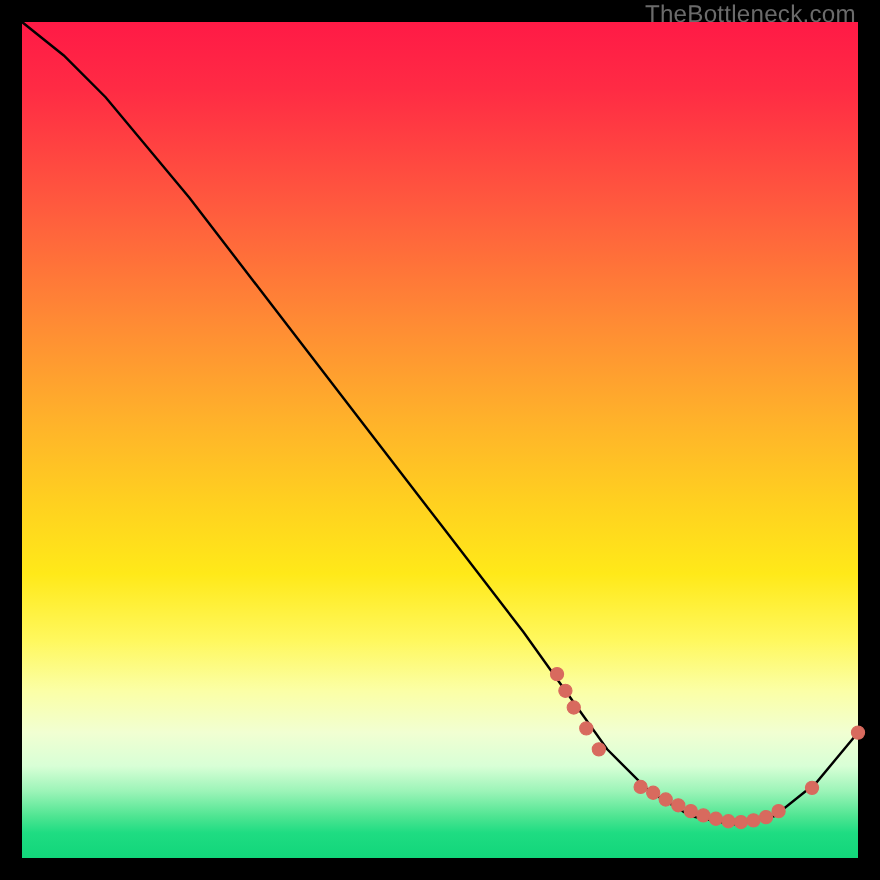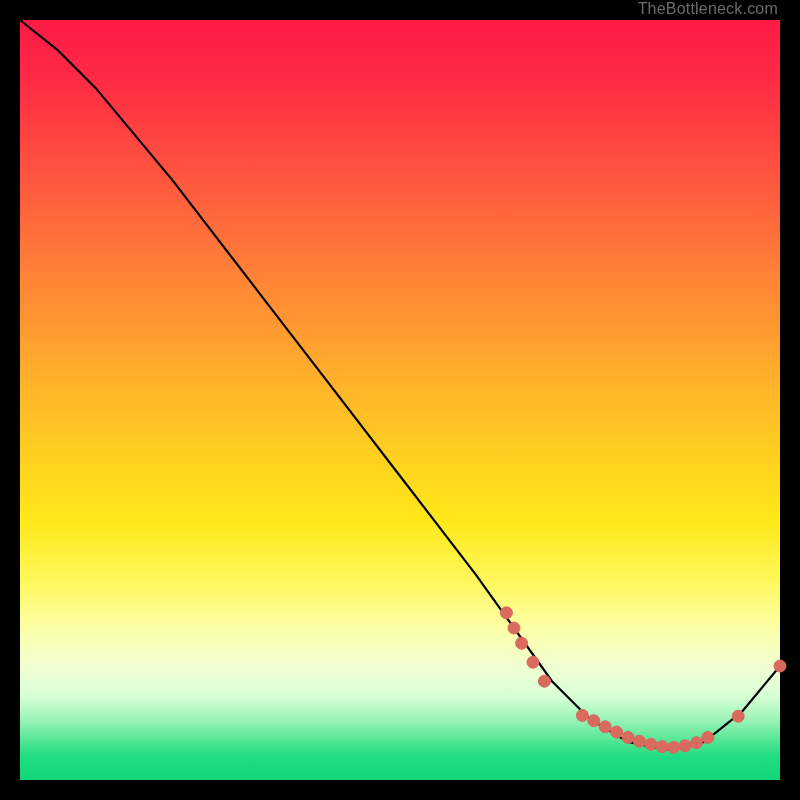--- a/index.html
+++ b/index.html
@@ -41,21 +41,21 @@
       #4fe592 95%,
       #1edc82 97%,
       #12d67a 100%
     );
   }
   .watermark {
     position: absolute;
     top: 0px;
     right: 22px;
     color: #6b6b6b;
-    font-size: 16px;
+    font-size: 22px;
     letter-spacing: 0.2px;
     user-select: none;
   }
   svg.overlay {
     position: absolute;
     left: 20px;
     top: 20px;
     width: 760px;
     height: 760px;
     overflow: visible;

